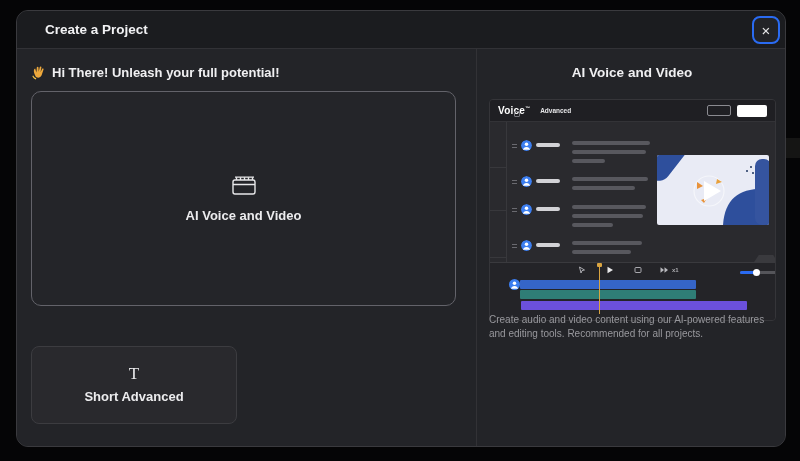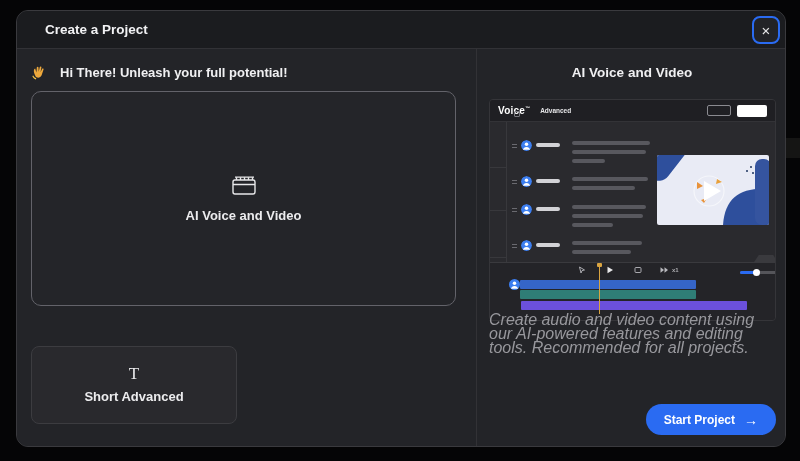--- a/index.html
+++ b/index.html
@@ -17,21 +17,21 @@
   #mtitle{position:absolute;left:28px;top:0;line-height:38px;color:#f2f2f4;font-size:13.5px;font-weight:bold;}
   #closebtn{position:absolute;right:5px;top:5px;width:28px;height:28px;border-radius:8px;background:#222327;
             border:2px solid var(--accent,#2a6bf2);color:#e8e8ea;font-size:15px;line-height:24px;text-align:center;cursor:pointer;}
 
   
   #leftpanel{position:absolute;left:0;top:38px;width:459px;height:399px;background:#232428;}
   #divider{position:absolute;left:459px;top:38px;width:1px;height:399px;background:#323236;}
   #rightpanel{position:absolute;left:460px;top:38px;width:310px;height:399px;background:#232428;}
 
   
-  #greeting{position:absolute;left:14px;top:16px;color:#f0f0f2;font-size:13px;font-weight:bold;display:flex;align-items:center;gap:14px;}
+  #greeting{position:absolute;left:14px;top:16px;color:#f0f0f2;font-size:13px;font-weight:bold;display:flex;align-items:center;gap:6px;}
   #maincard{position:absolute;left:14px;top:42px;width:425px;height:215px;border:1px solid #63636a;border-radius:10px;
             background:#242529;display:flex;flex-direction:column;align-items:center;justify-content:center;gap:12px;cursor:pointer;}
   #maincard .lbl,.smallcard .lbl{color:#ececee;font-size:13px;font-weight:bold;}
   .smallcard{position:absolute;top:297px;height:78px;background:#29292d;border:1px solid #3c3c40;border-radius:8px;
              display:flex;flex-direction:column;align-items:center;justify-content:center;gap:7px;cursor:pointer;}
   #card-voiceover{left:14px;width:206px;}
   #card-subtitles{left:232px;width:207px;}
   .ticon{font-family:"Liberation Serif",serif;color:#ececee;font-size:17px;line-height:16px;}
 
   
@@ -61,21 +61,21 @@
   .tbicon{position:absolute;top:3px;}
   #speedlbl{position:absolute;left:182px;top:4px;color:#aaaaae;font-size:6px;font-weight:bold;}
   #zoomslider{position:absolute;left:250px;top:8px;width:38px;height:3px;background:#55555a;border-radius:2px;}
   #zoomfill{position:absolute;left:0;top:0;width:16px;height:3px;background:var(--accent,#2a6bf2);border-radius:2px;}
   #zoomknob{position:absolute;left:13px;top:-2px;width:7px;height:7px;background:#fff;border-radius:50%;}
   #tlavatar{position:absolute;left:19px;top:16px;width:11px;height:11px;}
   .track{position:absolute;height:9px;border-radius:1px;}
   #playhead{position:absolute;left:109px;top:1px;width:1px;height:50px;}
   #playheadtip{position:absolute;left:107px;top:0px;width:5px;height:4px;border-radius:1px;}
 
-  #rdesc{position:absolute;left:12px;top:264px;width:290px;color:#98989d;font-size:16px;line-height:14px;font-style:italic;}
+  #rdesc{position:absolute;left:12px;top:264px;width:290px;color:#98989d;font-size:10px;line-height:14px;}
   #startbtn{position:absolute;right:11px;bottom:13px;height:31px;border:none;border-radius:16px;background:var(--accent,#2a6bf2);
             color:#fff;font-size:12px;font-weight:bold;padding:0 18px;display:flex;align-items:center;gap:9px;cursor:pointer;}
   #startbtn .arrow{font-size:14px;font-weight:normal;}
   svg{display:block;}
 </style>
 </head>
 <body>
 
 <div id="stage">
 
@@ -254,19 +254,15 @@
               <div class="track" style="left: 30px; top: 27px; width: 176px; background: rgb(47, 125, 118);"></div>
               <div class="track" style="left: 31px; top: 38px; width: 226px; background: rgb(107, 80, 220);"></div>
             </div>
           <div id="playhead" style="background: rgb(217, 164, 65);"></div>
           <div id="playheadtip" style="background: rgb(217, 164, 65);"></div>
         </div>
       </div>
 
       <div id="rdesc">Create audio and video content using our AI-powered features and editing tools. Recommended for all projects.</div>
 
-      <button id="startbtn">
-        <span>Start Project</span>
-        <span class="arrow">→</span>
-      </button>
     </div>
   </div>
 </div>
 
 </body></html>

